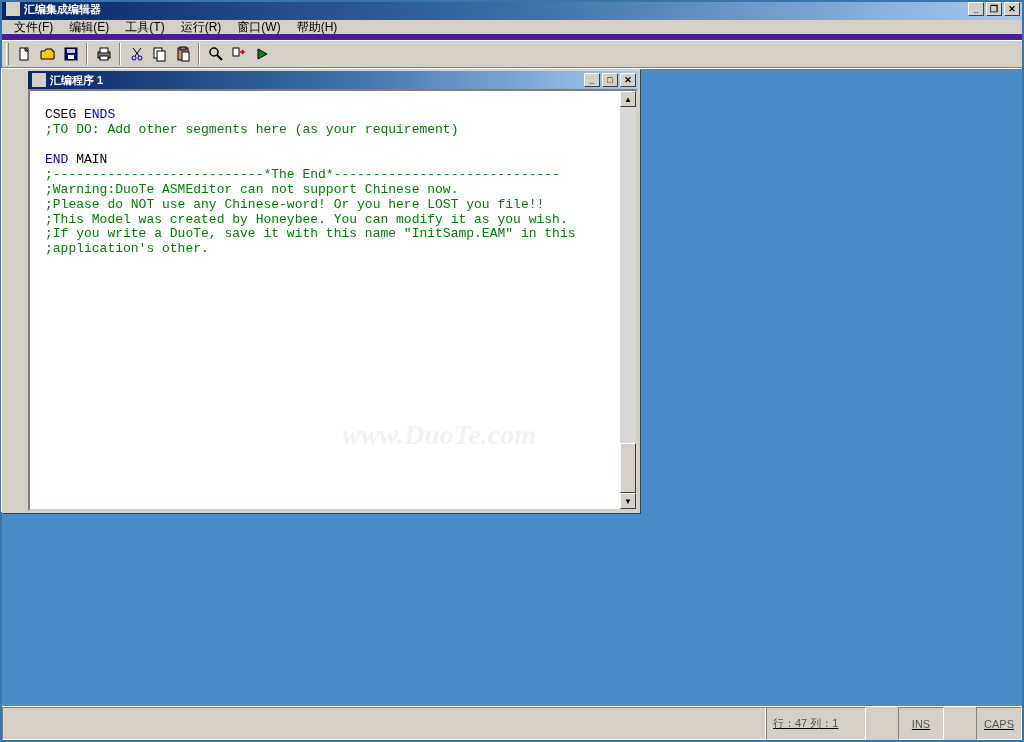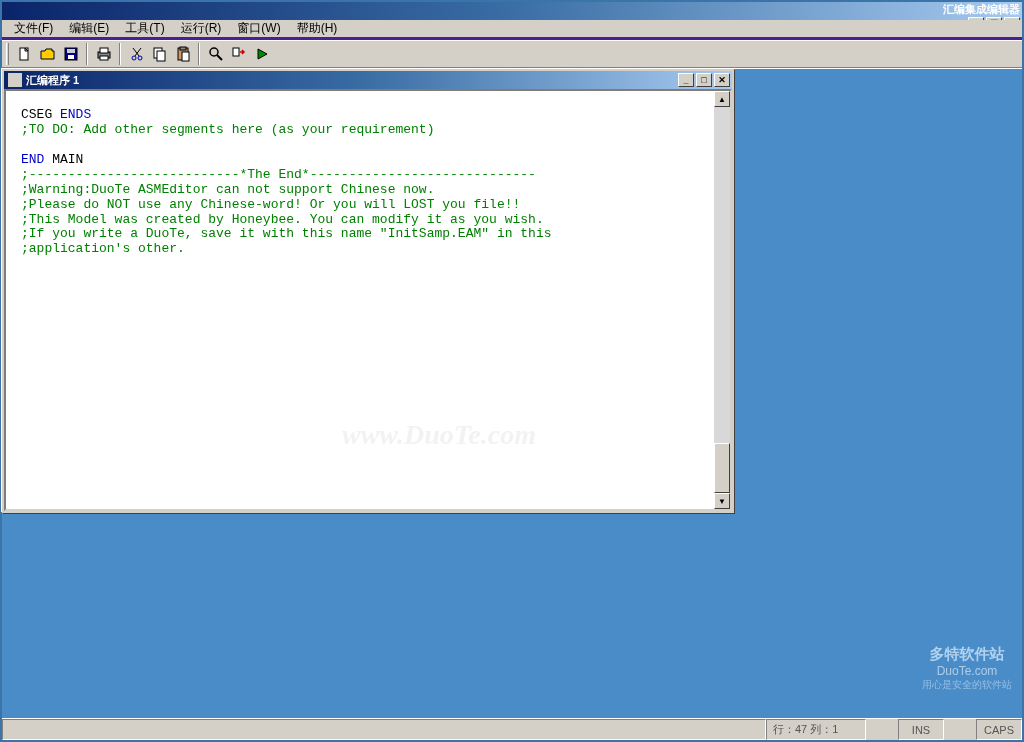--- a/index.html
+++ b/index.html
@@ -18,25 +18,24 @@
   border: 2px solid #3a74a8;
   display: flex;
   flex-direction: column;
   background: #d4d0c8;
 }
 .titlebar {
   height: 18px;
   background: linear-gradient(90deg, #0a246a 0%, #3a6ea5 50%, #a6caf0 100%);
   color: #fff;
   display: flex;
-  align-items: flex-end;
+  align-items: flex-start;
   padding: 0 2px 0 4px;
   font-weight: bold;
   font-size: 11px;
-  flex-direction: column;
 }
 .titlebar-icon {
   width: 14px; height: 14px; margin-right: 4px;
   background: #d4d0c8;
   display: inline-block;
 }
 .titlebar-text { flex: 1; }
 .titlebar-buttons { display: flex; gap: 0px; }
 .tb-btn {
   width: 16px; height: 14px;
@@ -52,21 +51,21 @@
   margin-left: 2px;
   cursor: default;
   font-family: "Marlett", sans-serif;
 }
 .menubar {
   height: 20px;
   background: #d4d0c8;
   display: flex;
   align-items: center;
   padding: 0 4px;
-  border-bottom: 3px solid #4c1d95;
+  border-bottom: 6px solid #4c1d95;
 }
 .menu-item {
   padding: 2px 8px;
   font-size: 12px;
   cursor: default;
 }
 .toolbar {
   height: 28px;
   background: #d4d0c8;
   display: flex;
@@ -99,27 +98,28 @@
 .mdi-area {
   flex: 1;
   background: #4a8cc8;
   position: relative;
   border-top: 1px solid #fff;
 }
 .child-window {
   position: absolute;
   left: 0px;
   top: 0px;
-  width: 732px;
+  width: 638px;
   height: 444px;
   border: 2px solid #d4d0c8;
   box-shadow: 1px 1px 0 #404040, -1px -1px 0 #fff;
   display: flex;
   flex-direction: column;
   background: #d4d0c8;
+  padding-left: 24px;
 }
 .child-titlebar {
   height: 18px;
   background: linear-gradient(90deg, #0a246a 0%, #3a6ea5 50%, #a6caf0 100%);
   color: #fff;
   display: flex;
   align-items: center;
   padding: 0 2px 0 4px;
   font-weight: bold;
   font-size: 11px;
@@ -163,26 +163,27 @@
 }
 .sb-thumb-v {
   height: 50px;
   background: #d4d0c8;
   border: 1px solid #fff;
   border-right-color: #404040;
   border-bottom-color: #404040;
 }
 .sb-track { flex: 1; }
 .statusbar {
-  height: 22px;
+  height: 34px;
   background: #d4d0c8;
   border-top: 1px solid #fff;
   display: flex;
   align-items: stretch;
   font-size: 11px;
+  text-decoration: underline;
 }
 .status-pane {
   border: 1px solid #808080;
   border-top-color: #808080;
   border-left-color: #808080;
   border-right-color: #fff;
   border-bottom-color: #fff;
   padding: 2px 6px;
   display: flex;
   align-items: center;
@@ -321,41 +322,36 @@
         </div>
       </div>
       <div class="editor-area">
         <div class="editor-content" id="editor-content">
 CSEG <span class="kw">ENDS</span>
 <span class="comment">;TO DO: Add other segments here (as your requirement)</span>
 
 <span class="kw">END</span> MAIN
 <span class="comment">;---------------------------*The End*-----------------------------</span>
 <span class="comment">;Warning:DuoTe ASMEditor can not support Chinese now.</span>
-<span class="comment">;Please do NOT use any Chinese-word! Or you will LOST you file!!</span>
+<span class="comment">;Please do NOT use any Chinese-word! Or you here LOST you file!!</span>
 <span class="comment">;This Model was created by Honeybee. You can modify it as you wish.</span>
 <span class="comment">;If you write a DuoTe, save it with this name "InitSamp.EAM" in this</span>
 <span class="comment">;application's other.</span>
 </div>
         <div class="scrollbar-v">
           <div class="sb-btn">▲</div>
           <div class="sb-track"></div>
           <div class="sb-thumb-v"></div>
           <div class="sb-btn">▼</div>
         </div>
       </div>
     </div>
 
     <div class="watermark">www.DuoTe.com</div>
 
-    <div class="logo-corner">
-      <div class="big">多特软件站</div>
-      <div>DuoTe.com</div>
-      <div class="tag">用心是安全的软件站</div>
-    </div>
   </div>
 
   <div class="statusbar">
     <div class="status-pane main"></div>
     <div class="status-pane status-pos">行：47 列：1</div>
     <div class="status-pane small">INS</div>
     <div class="status-pane small">CAPS</div>
   </div>
 
 </div>

